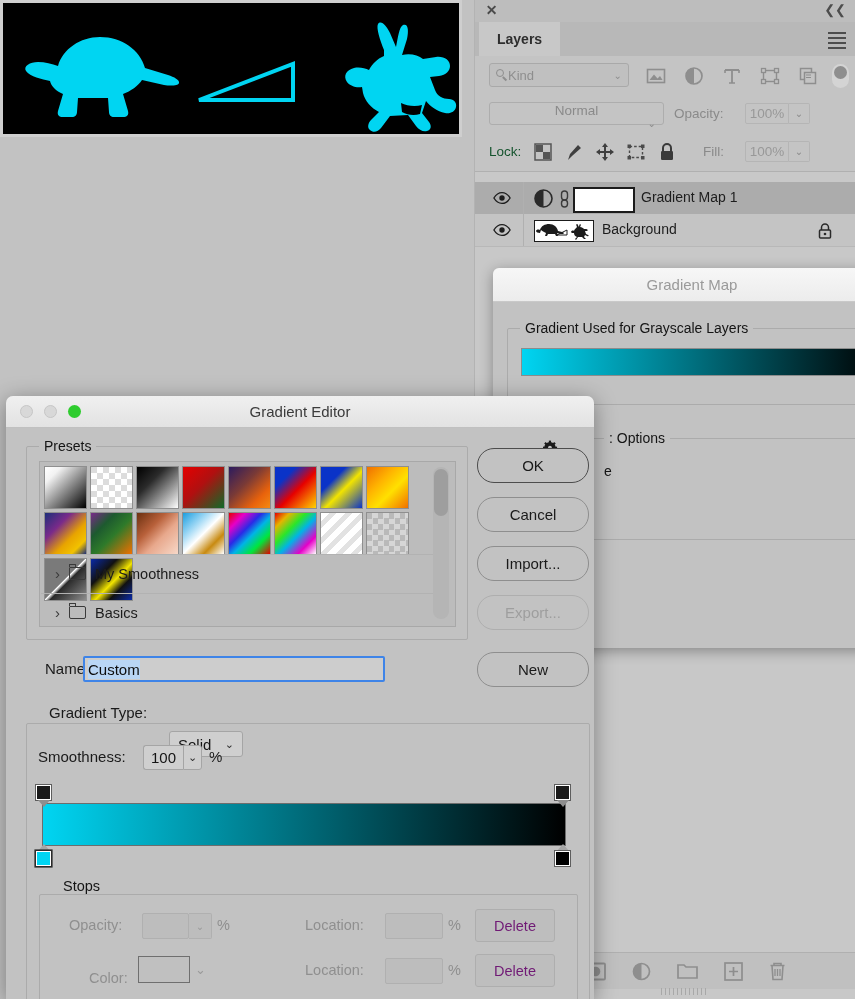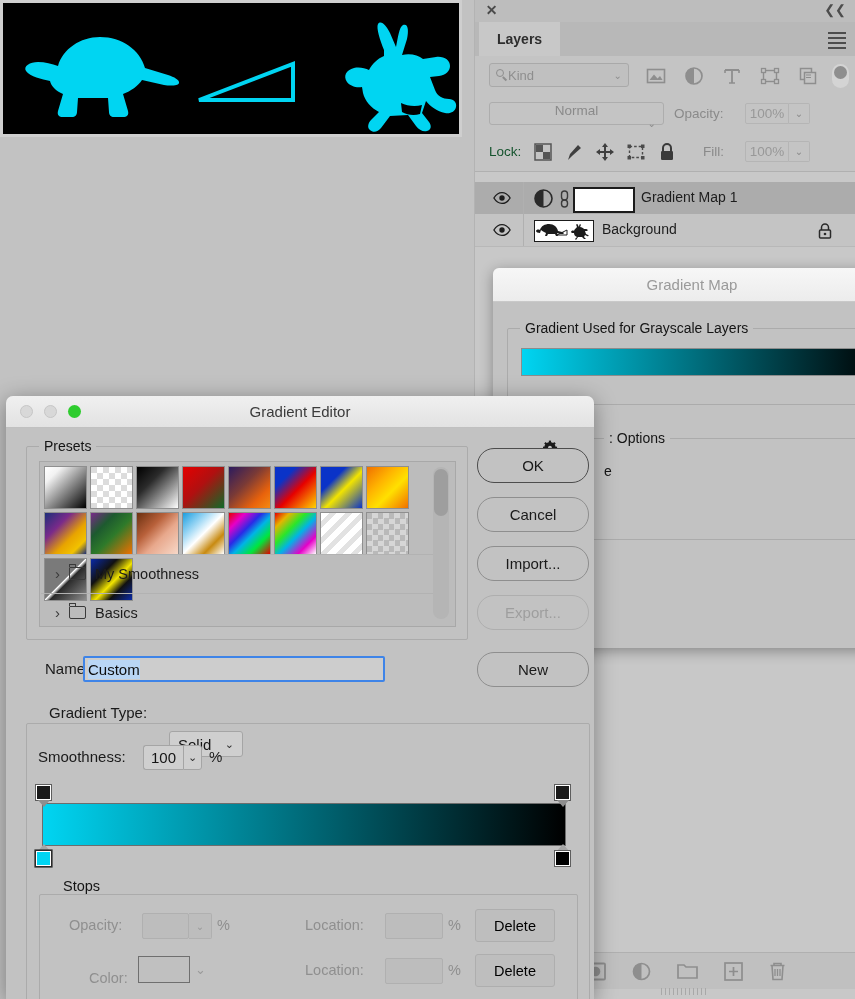--- a/index.html
+++ b/index.html
@@ -222,21 +222,21 @@
   .dim-lbl{position:absolute;font-size:14.5px;color:#8f8f8f;}
   .dim-field{
     position:absolute;background:#bdbdbd;border:1px solid #b0b0b0;border-radius:2px;box-sizing:border-box;
   }
   .dim-chev{
     position:absolute;background:#bdbdbd;border:1px solid #b0b0b0;border-left:none;border-radius:0 2px 2px 0;
     display:flex;align-items:center;justify-content:center;font-size:10px;color:#9a9a9a;box-sizing:border-box;
   }
   .dim-btn{
     position:absolute;height:33px;width:80px;background:#bebebe;border:1px solid #aeaeae;border-radius:3px;
-    display:flex;align-items:center;justify-content:center;font-size:14.5px;color:#000000;box-sizing:border-box;
+    display:flex;align-items:center;justify-content:center;font-size:14.5px;color:#701a75;box-sizing:border-box;
   }
   .color-swatch{
     position:absolute;width:52px;height:27px;background:#c0c0c0;border:1.4px solid #6f6f6f;box-sizing:border-box;
   }
 
   
   #layer-toolbar{
     position:absolute;left:474px;top:952px;right:0;height:36px;
     background:#c0c0c0;border-top:1px solid #b0b0b0;
     display:flex;align-items:center;justify-content:center;gap:26px;

